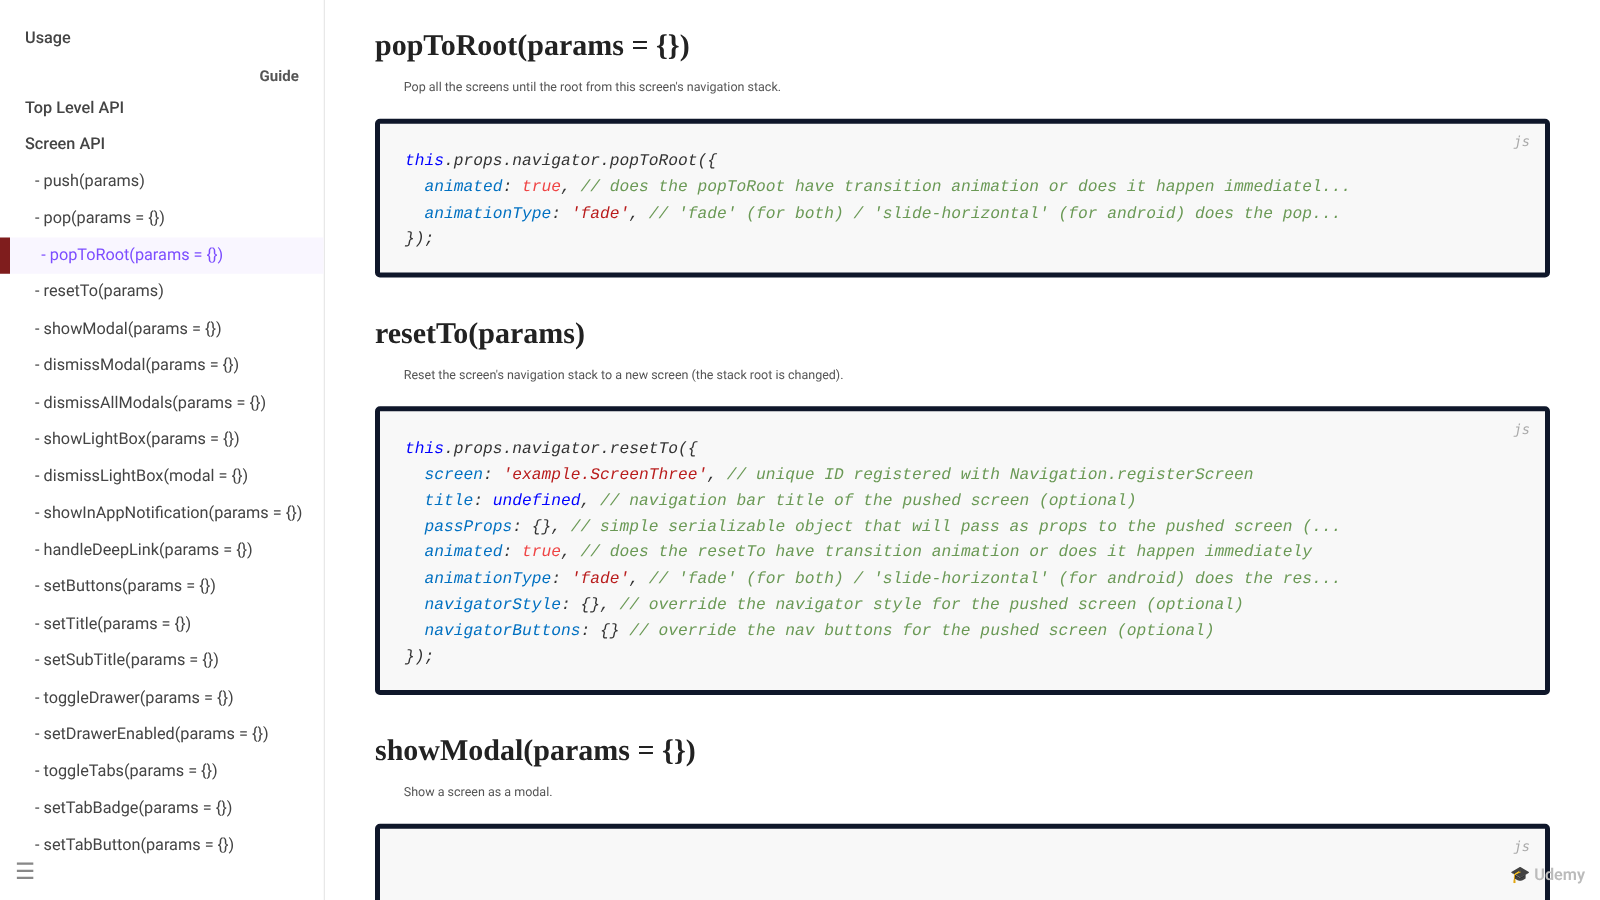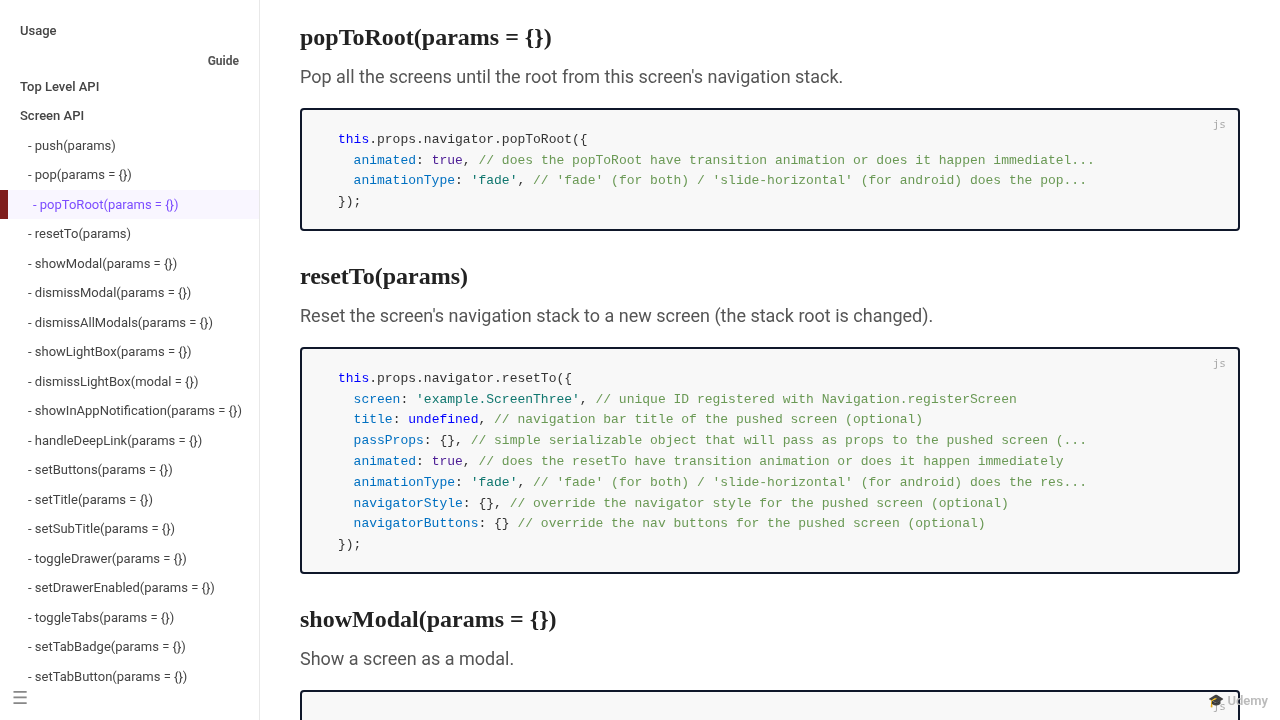--- a/index.html
+++ b/index.html
@@ -76,56 +76,58 @@
     .section-title {
       font-size: 24px;
       font-weight: 700;
       color: #222;
       margin-top: 24px;
       margin-bottom: 12px;
       font-family: 'Georgia', serif;
     }
 
     .section-desc {
-      font-size: 18px;
+      font-size: 10px;
       color: #555;
       margin-bottom: 16px;
       line-height: 1.6;
+      margin-left: 23px;
     }
 
     .code-block {
       background: #f8f8f8;
-      border: 2px solid #0f172a;
+      border: 4px solid #0f172a;
       border-radius: 4px;
-      padding: 20px 20px 16px 36px;
+      padding: 20px 20px 16px 20px;
       margin-bottom: 32px;
       position: relative;
       overflow-x: auto;
+      font-style: italic;
     }
 
     .code-block .js-badge {
       position: absolute;
       top: 8px;
       right: 12px;
       font-size: 11px;
       color: #aaa;
       font-family: monospace;
     }
 
     .code-block pre {
       font-family: 'Courier New', Courier, monospace;
       font-size: 13px;
       line-height: 1.6;
       color: #333;
       white-space: pre;
     }
-    .str { color: #0f766e; margin-top: 36px; }
+    .str { color: #b91c1c; margin-top: 36px; }
     .comment { color: #6a9955; }
     .obj-key { color: #0070c1; }
-    .bool { color: #4c1d95; }
+    .bool { color: #ef4444; }
     .undef { color: #0000ff; }
     .this-kw { color: #0000ff; text-align: right; }
 
     .udemy-logo {
       position: fixed;
       bottom: 12px;
       right: 12px;
       font-size: 13px;
       color: #bbb;
       font-weight: 600;

